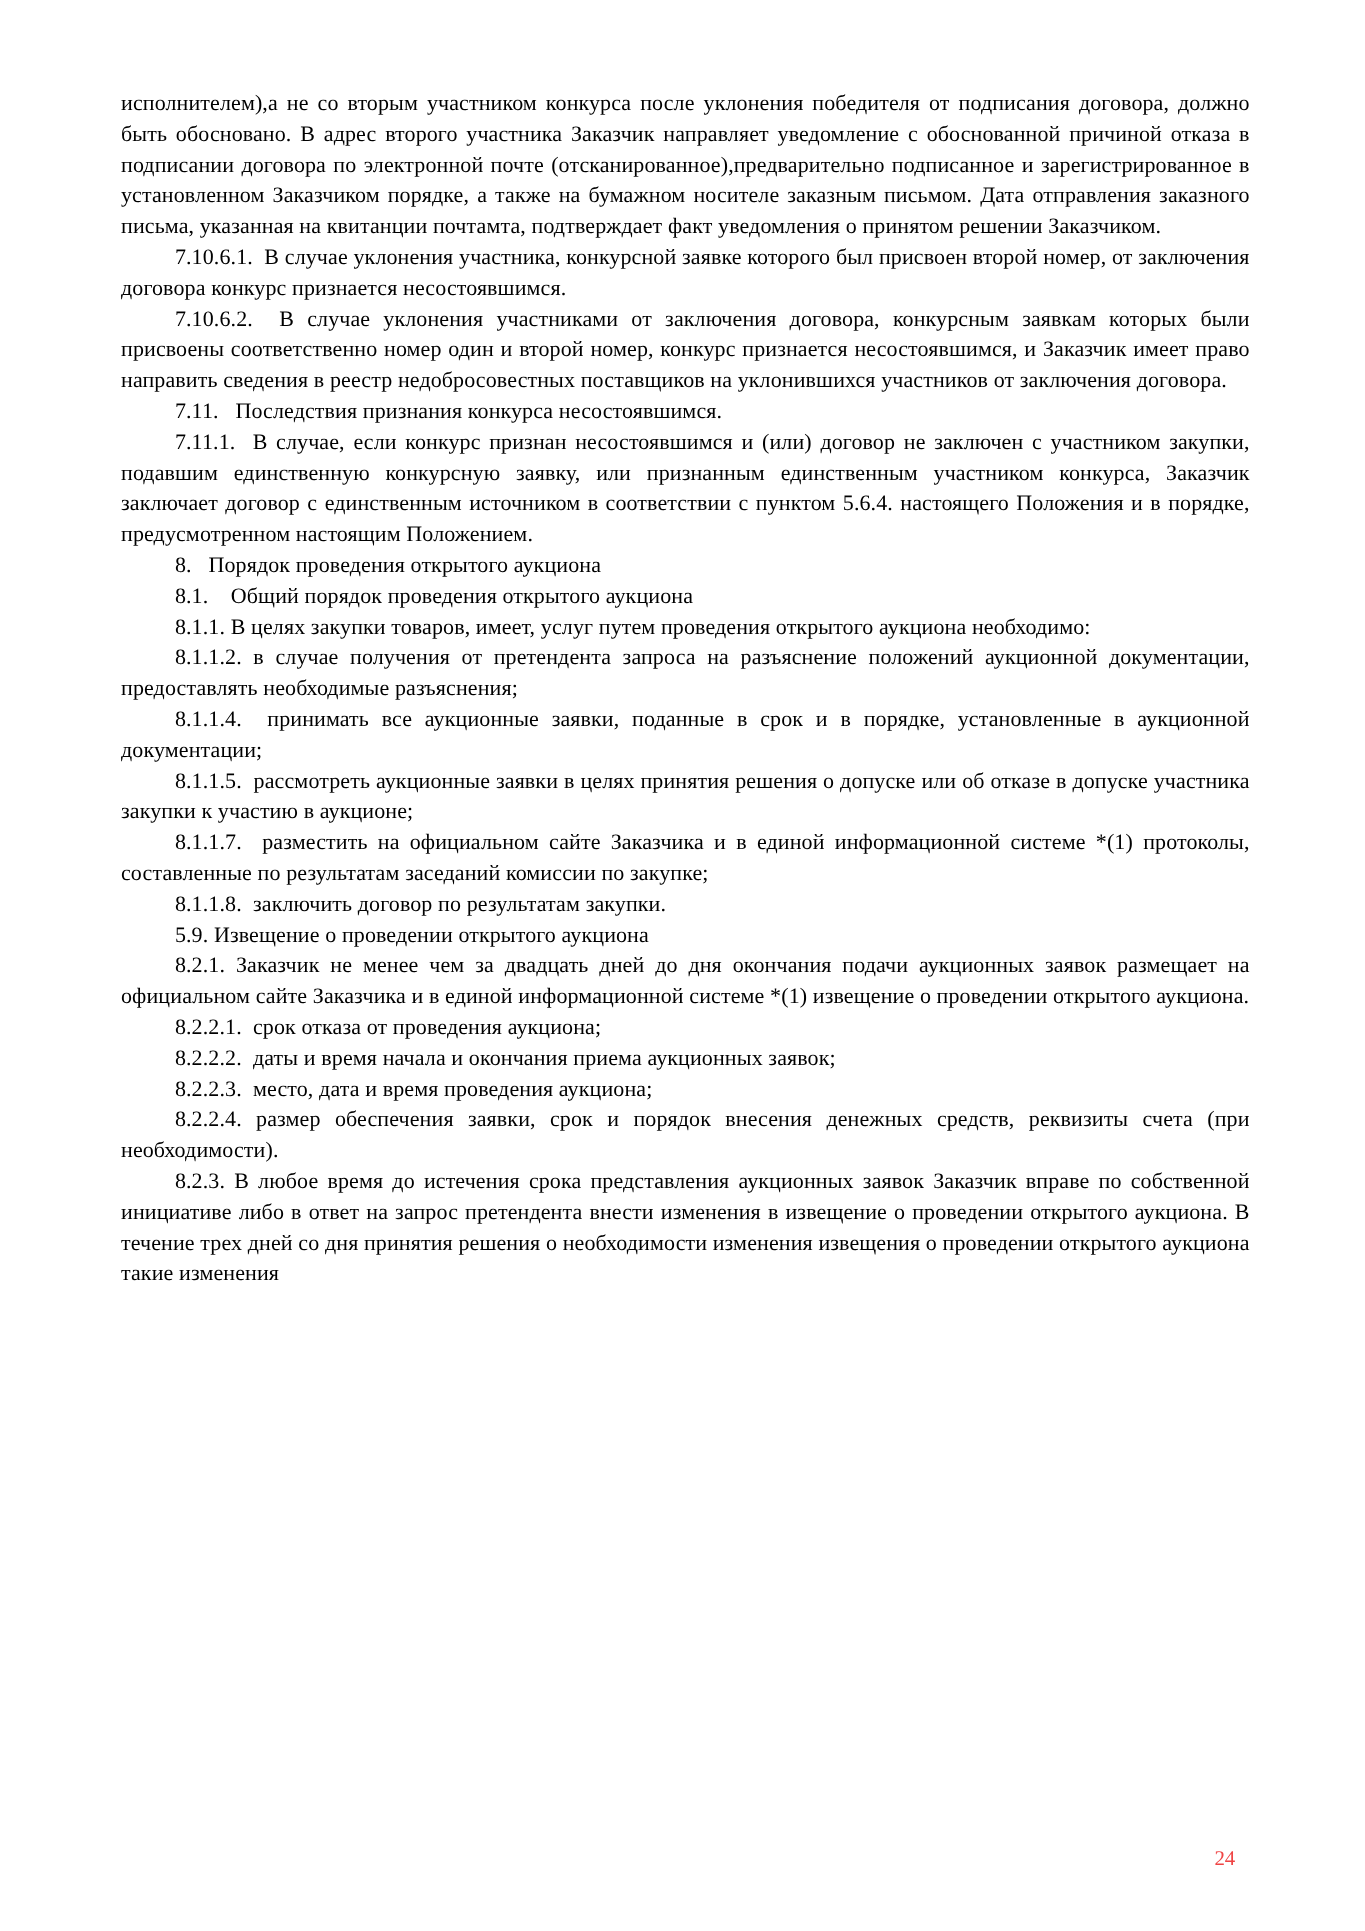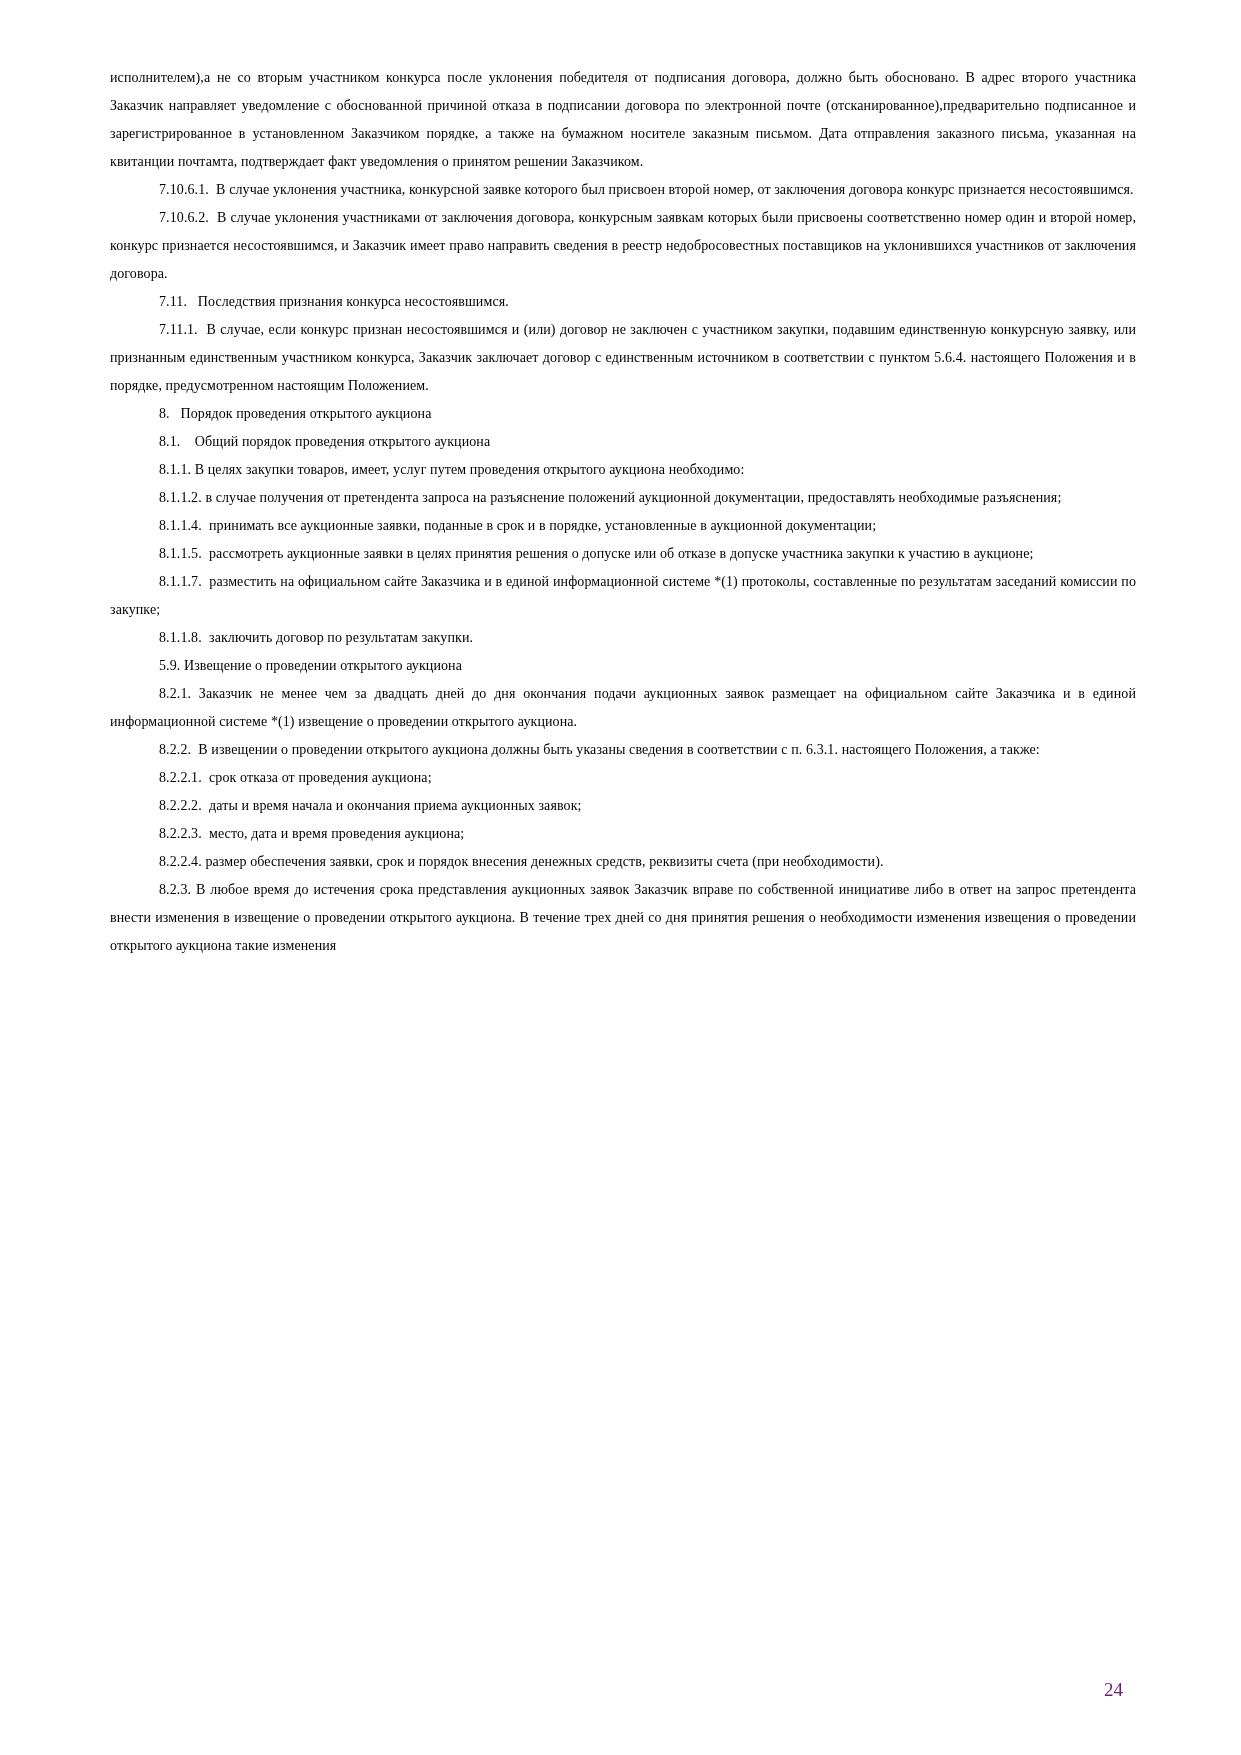--- a/index.html
+++ b/index.html
@@ -13,23 +13,23 @@
     height: 1755px;
     background: #ffffff;
     color: #000000;
     font-family: "Liberation Serif", "DejaVu Serif", serif;
     overflow: hidden;
     box-sizing: border-box;
   }
   .content {
     position: absolute;
     left: 110px;
-    top: 64px;
+    top: 80px;
     width: 1026px;
-    font-size: 14px;
+    font-size: 20px;
     line-height: 28px;
     text-align: justify;
     letter-spacing: 0.1px;
   }
   .para {
     margin: 0;
     padding: 0;
     text-indent: 0;
   }
   .para.indent {
@@ -37,21 +37,21 @@
   }
   .bold {
     font-weight: normal;
   }
   .page-number {
     position: absolute;
     right: 118px;
     top: 1678px;
     font-size: 19px;
     line-height: 24px;
-    color: #701a75;
+    color: #ef4444;
   }
 </style>
 </head>
 <body>
 
 <div class="page">
   <div class="content">
       <p class="para"><span>исполнителем),а не со вторым участником конкурса после уклонения победителя от подписания договора, должно быть обосновано. В адрес второго участника Заказчик направляет уведомление с обоснованной причиной отказа в подписании договора по электронной почте (отсканированное),предварительно подписанное и зарегистрированное в установленном Заказчиком порядке, а также на бумажном носителе заказным письмом. Дата отправления заказного письма, указанная на квитанции почтамта, подтверждает факт уведомления о принятом решении Заказчиком.</span></p>
       <p class="para indent"><span>7.10.6.1.&nbsp; В случае уклонения участника, конкурсной заявке которого был присвоен второй номер, от заключения договора конкурс признается несостоявшимся.</span></p>
       <p class="para indent"><span>7.10.6.2.&nbsp; В случае уклонения участниками от заключения договора, конкурсным заявкам которых были присвоены соответственно номер один и второй номер, конкурс признается несостоявшимся, и Заказчик имеет право направить сведения в реестр недобросовестных поставщиков на уклонившихся участников от заключения договора.</span></p>
@@ -60,21 +60,20 @@
       <p class="para indent"><span class="bold">8.&nbsp;&nbsp; Порядок проведения открытого аукциона</span></p>
       <p class="para indent"><span>8.1.&nbsp;&nbsp;&nbsp; </span><span class="bold">Общий порядок проведения открытого аукциона</span></p>
       <p class="para indent"><span>8.1.1. В целях закупки товаров, имеет, услуг путем проведения открытого аукциона необходимо:</span></p>
       <p class="para indent"><span>8.1.1.2. в случае получения от претендента запроса на разъяснение положений аукционной документации, предоставлять необходимые разъяснения;</span></p>
       <p class="para indent"><span>8.1.1.4.&nbsp; принимать все аукционные заявки, поданные в срок и в порядке, установленные в аукционной документации;</span></p>
       <p class="para indent"><span>8.1.1.5.&nbsp; рассмотреть аукционные заявки в целях принятия решения о допуске или об отказе в допуске участника закупки к участию в аукционе;</span></p>
       <p class="para indent"><span>8.1.1.7.&nbsp; разместить на официальном сайте Заказчика и в единой информационной системе *(1) протоколы, составленные по результатам заседаний комиссии по закупке;</span></p>
       <p class="para indent"><span>8.1.1.8.&nbsp; заключить договор по результатам закупки.</span></p>
       <p class="para indent"><span>5.9. </span><span class="bold">Извещение о проведении открытого аукциона</span></p>
       <p class="para indent"><span>8.2.1. Заказчик не менее чем за двадцать дней до дня окончания подачи аукционных заявок размещает на официальном сайте Заказчика и в единой информационной системе *(1) извещение о проведении открытого аукциона.</span></p>
-      <p class="para indent"><span>8.2.2.&nbsp; В извещении о проведении открытого аукциона должны быть указаны сведения в соответствии с п. 6.3.1. настоящего Положения, а также:</span></p>
       <p class="para indent"><span>8.2.2.1.&nbsp; срок отказа от проведения аукциона;</span></p>
       <p class="para indent"><span>8.2.2.2.&nbsp; даты и время начала и окончания приема аукционных заявок;</span></p>
       <p class="para indent"><span>8.2.2.3.&nbsp; место, дата и время проведения аукциона;</span></p>
       <p class="para indent"><span>8.2.2.4. размер обеспечения заявки, срок и порядок внесения денежных средств, реквизиты счета (при необходимости).</span></p>
       <p class="para indent"><span>8.2.3. В любое время до истечения срока представления аукционных заявок Заказчик вправе по собственной инициативе либо в ответ на запрос претендента внести изменения в извещение о проведении открытого аукциона. В течение трех дней со дня принятия решения о необходимости изменения извещения о проведении открытого аукциона такие изменения</span></p>
     </div>
   <div class="page-number">24</div>
 </div>
 
 </body></html>

